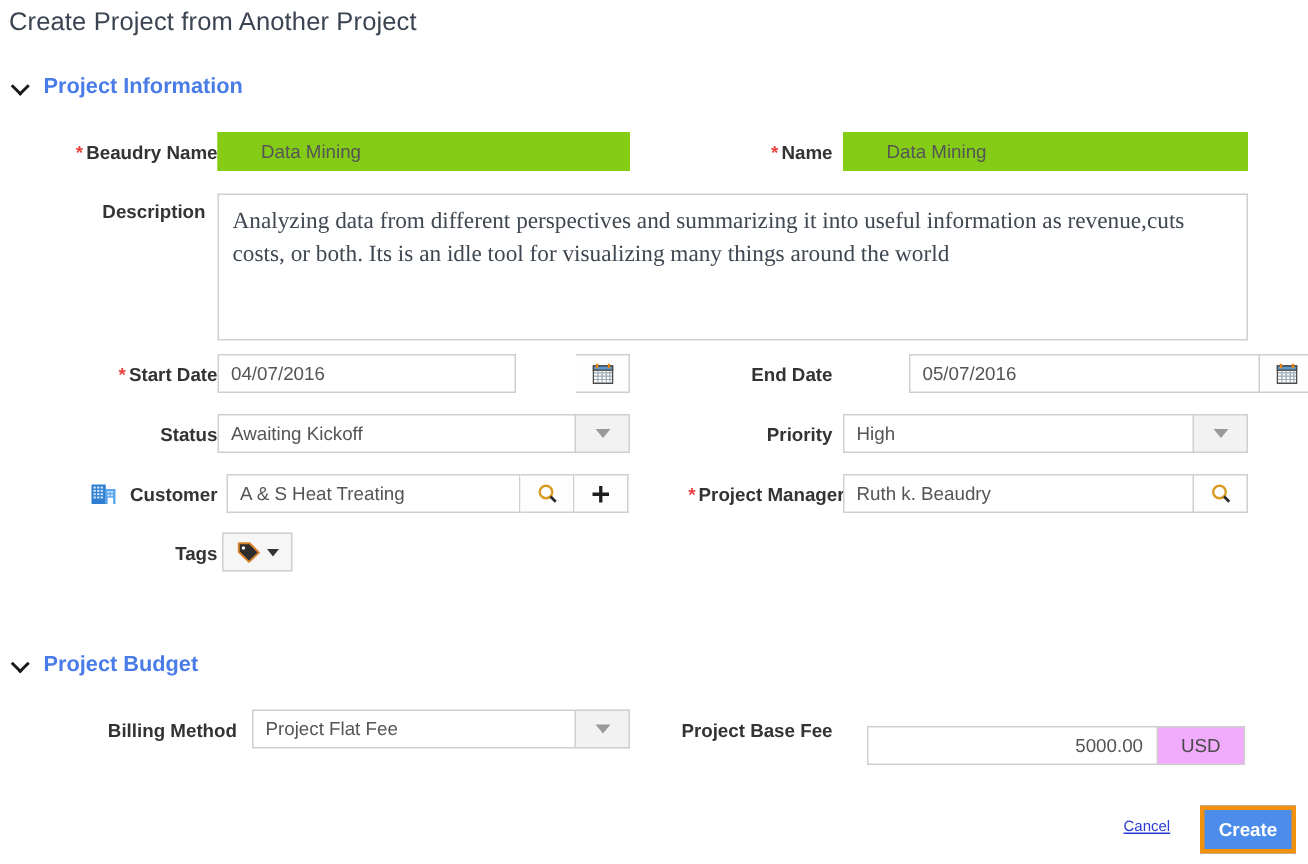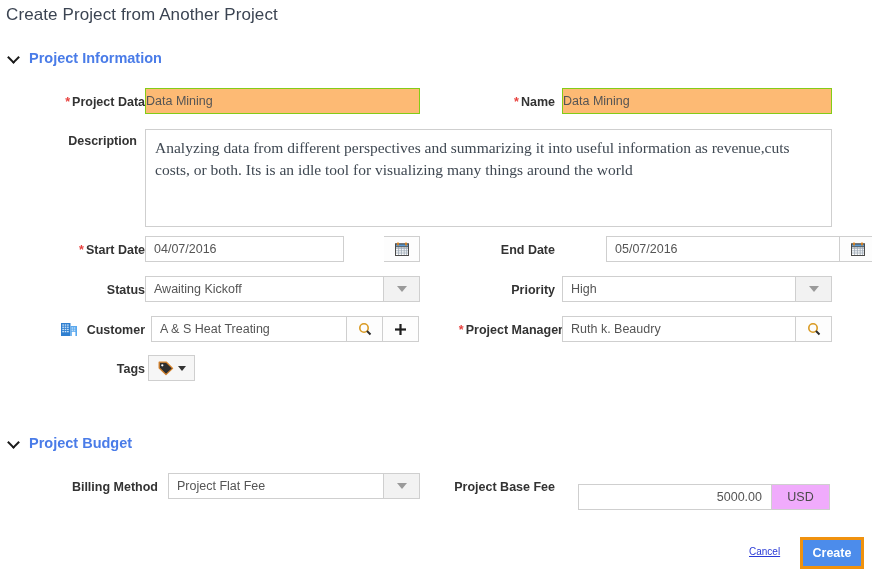--- a/index.html
+++ b/index.html
@@ -73,26 +73,26 @@
   }
   .req {
     color: #e8423f;
     font-weight: bold;
     margin-right: 2px;
   }
 
   .txtbox {
     position: absolute;
     box-sizing: border-box;
-    border: 1px solid #84cc16;
-    background: #fdba74;
+    border: 4px solid #84cc16;
+    background: #84cc16;
     font-family: "Liberation Sans", sans-serif;
     font-size: 12.5px;
     color: #555555;
-    padding: 0 0;
+    padding: 0 25px;
     display: flex;
     align-items: center;
     overflow: hidden;
     white-space: nowrap;
   }
 
   
   #desc-box {
     position: absolute;
     left: 145px;
@@ -224,21 +224,21 @@
 <body>
 
 <div id="page-title">Create Project from Another Project</div>
 
 <div class="section-header" id="sec-project-information">
   <span class="chevron"></span>
   <span class="stitle">Project Information</span>
 </div>
 
 <div class="field-label" style="left:10px; top:95px; width:135px;">
-  <span class="req">*</span><span>Project Data</span>
+  <span class="req">*</span><span>Beaudry Name</span>
 </div>
 <div class="txtbox" style="left:145px; top:88px; width:275px; height:26px;">Data Mining</div>
 
 <div class="field-label" style="left:420px; top:95px; width:135px;">
   <span class="req">*</span><span>Name</span>
 </div>
 <div class="txtbox" style="left:562px; top:88px; width:270px; height:26px;">Data Mining</div>
 
 <div class="field-label" style="left:10px; top:134px; width:127px;">Description</div>
 <div id="desc-box">Analyzing data from different perspectives and summarizing it into useful information as revenue,cuts costs, or both. Its is an idle tool for visualizing many things around the world</div>

